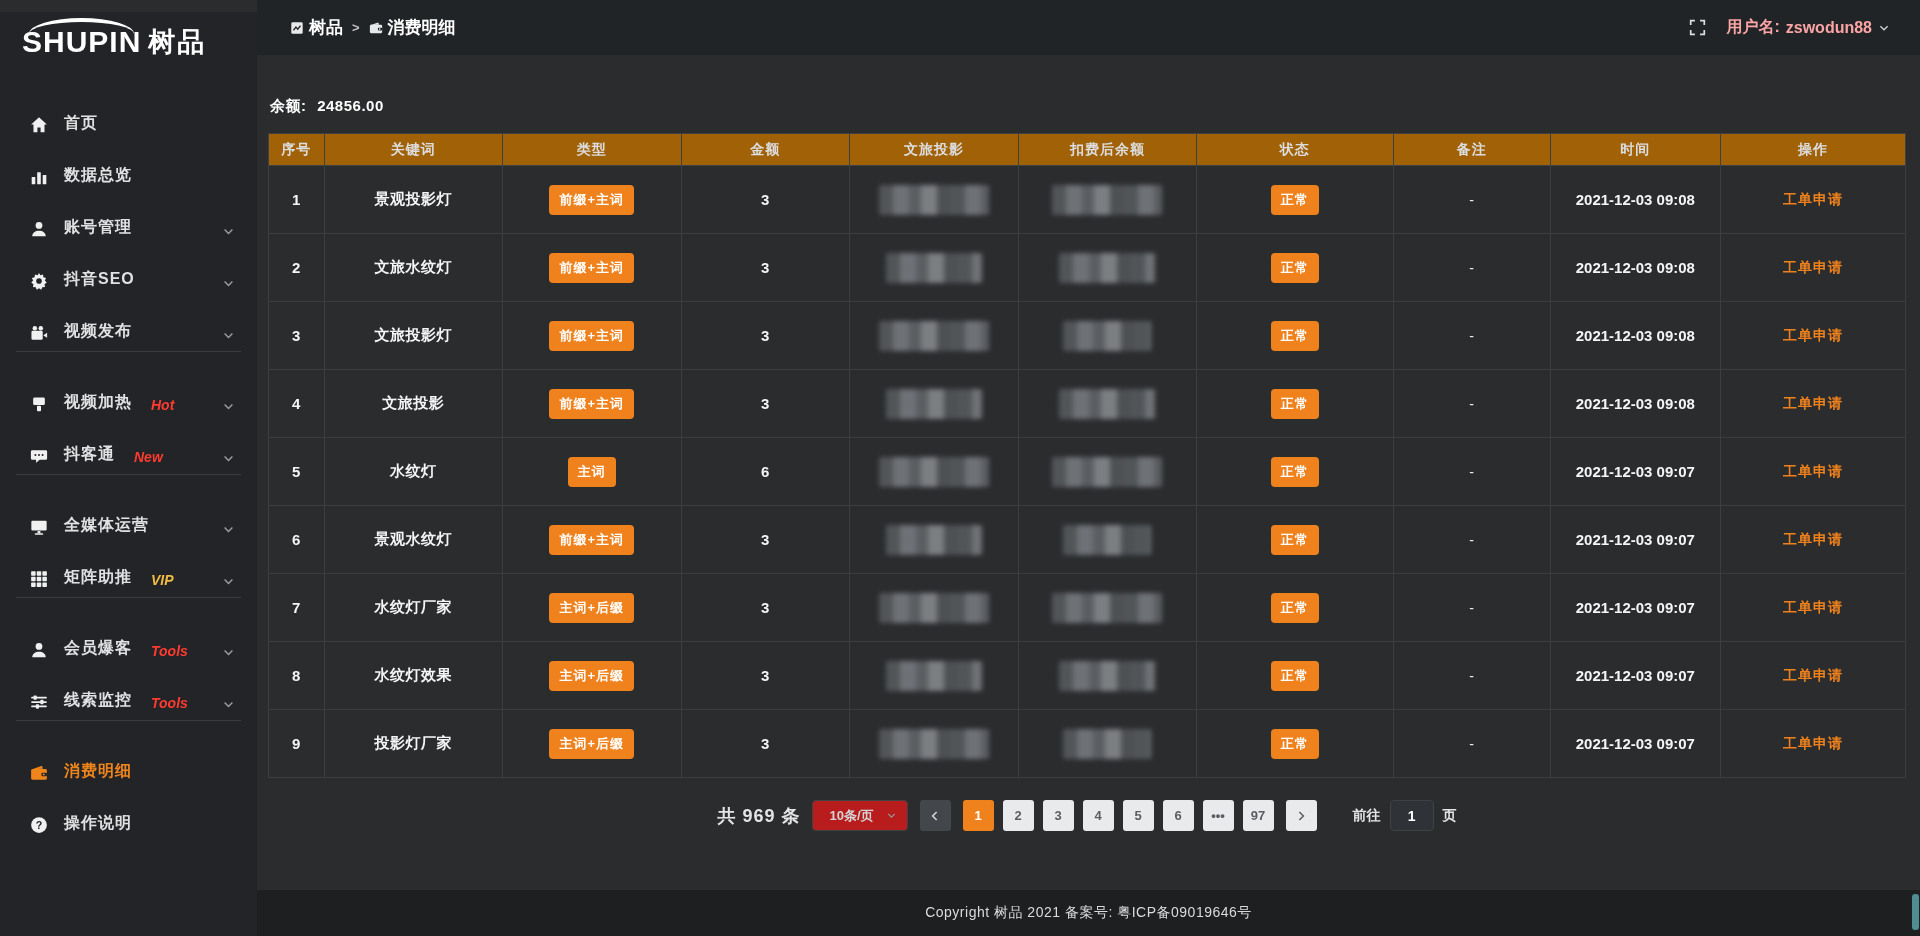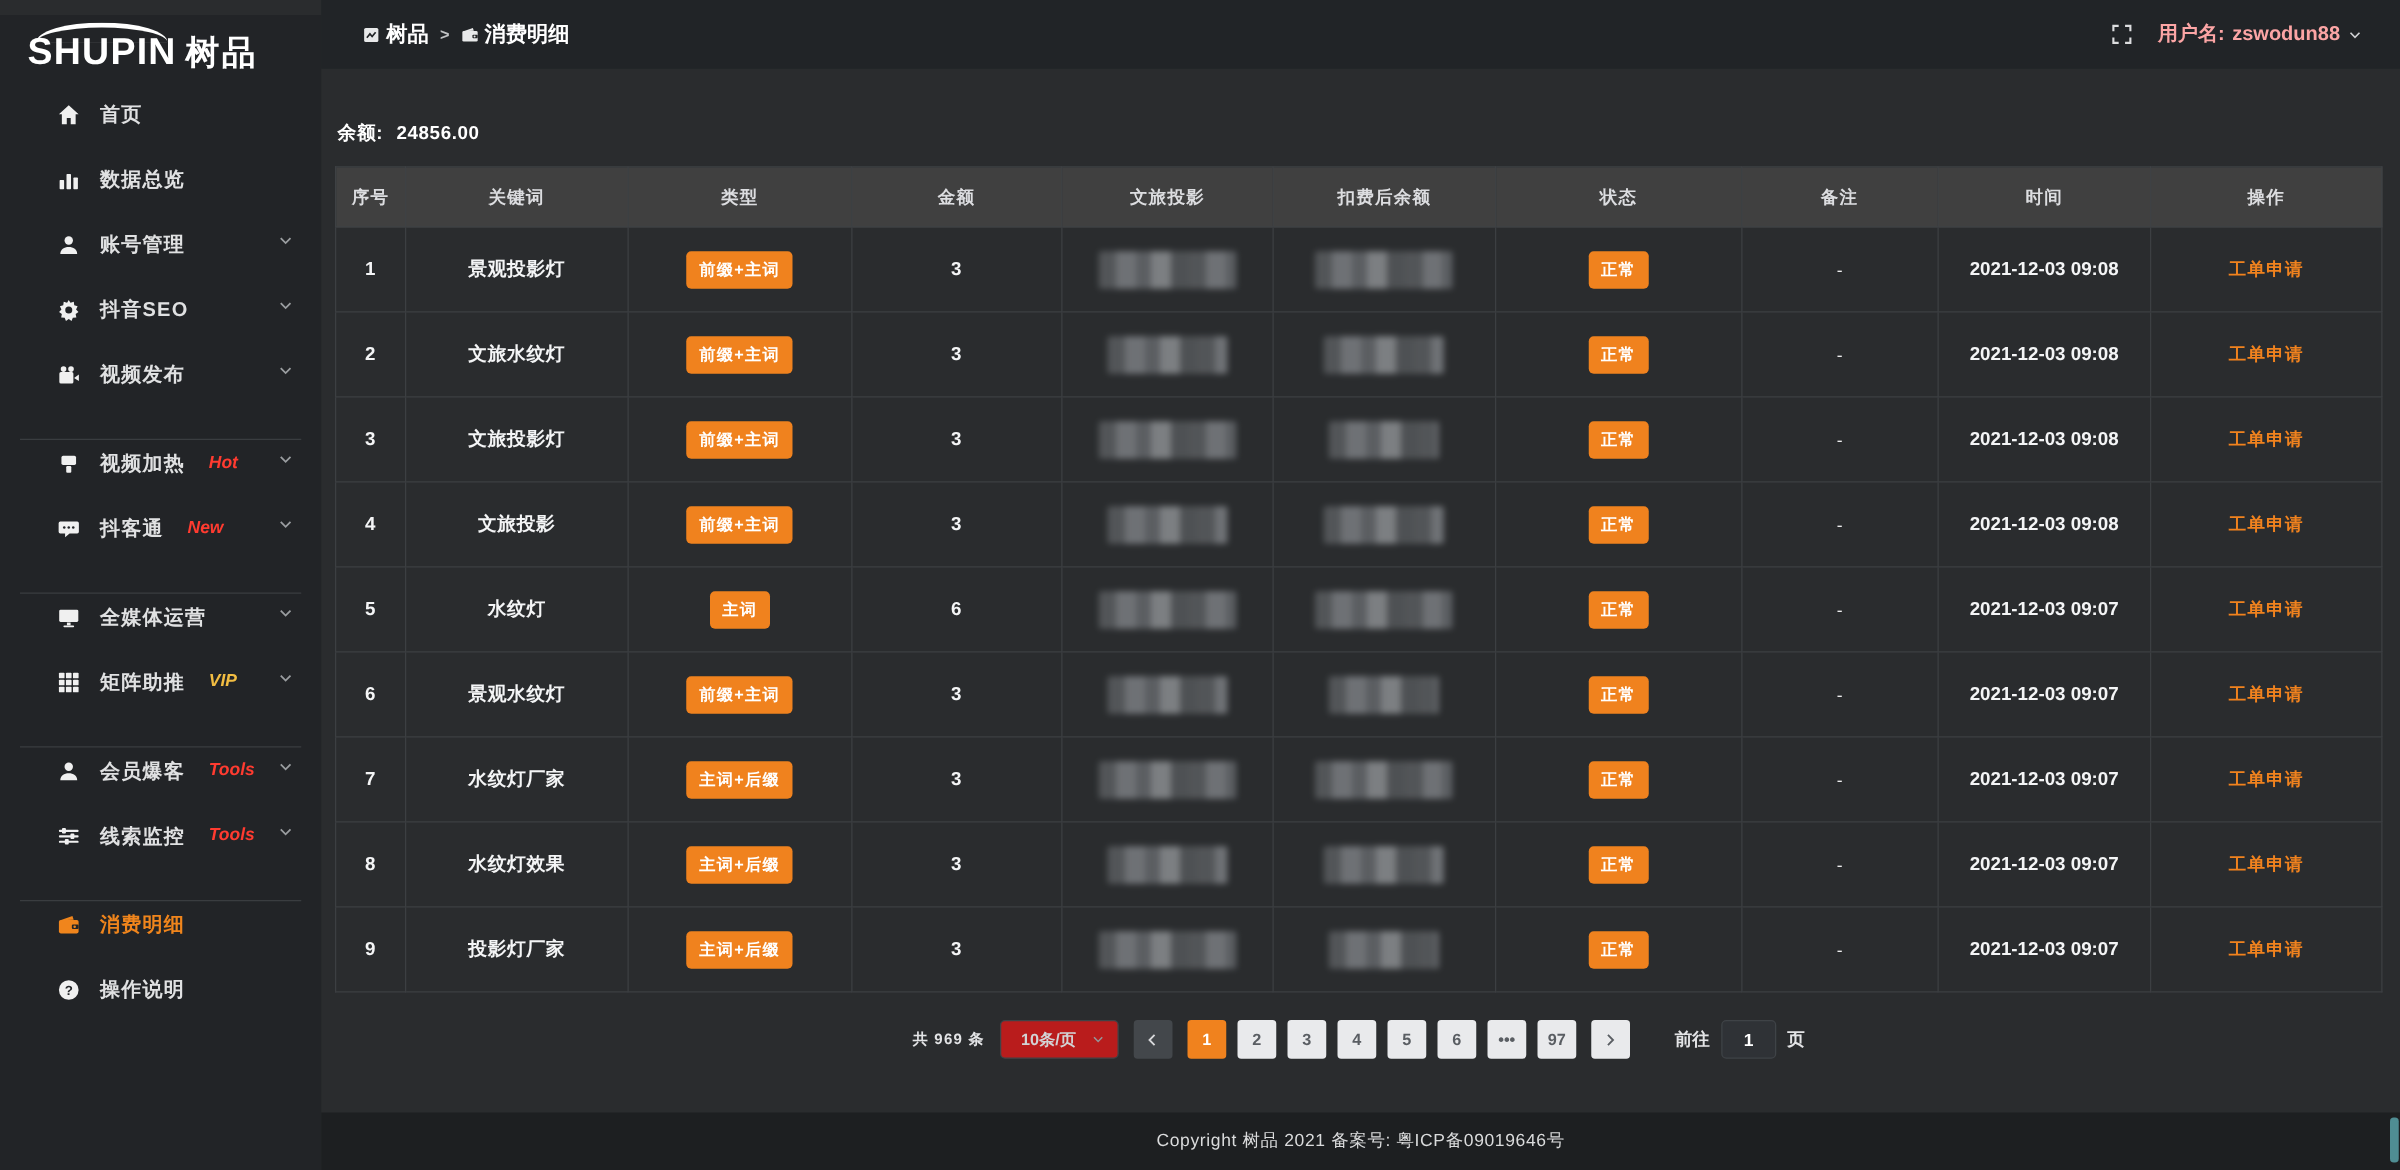--- a/index.html
+++ b/index.html
@@ -12,21 +12,21 @@
   }
   
   .sidebar { position:absolute; left:0; top:12px; width:257px; height:936px; background:#222427; z-index:3; }
   .logo { height:60px; display:flex; align-items:center; padding-left:22px; cursor:pointer; }
   .logo-en-wrap { position:relative; display:inline-block; }
   .logo-arc { position:absolute; top:-7px; left:6%; width:88%; height:16px;
               border-top:4px solid #fff; border-radius:50% 50% 0 0 / 100% 100% 0 0; }
   .logo-en { font-size:30px; font-weight:800; letter-spacing:1px; color:#fff; }
   .logo-cn { font-size:27px; font-weight:700; color:#fff; margin-left:7px; letter-spacing:2px; }
   .menu { padding-top:10px; }
-  .menu-item { height:52px; display:flex; align-items:flex-start; padding:0 22px 0 46px; gap:15px;
+  .menu-item { height:52px; display:flex; align-items:flex-end; padding:0 22px 0 30px; gap:15px;
                color:#e0e1e2; font-size:16px; cursor:pointer; }
   .mi-icon { width:19px; height:19px; display:flex; align-items:center; color:#f0f0f0; flex:0 0 auto; }
   .mi-icon svg { width:18px; height:18px; }
   .mi-label { font-weight:600; letter-spacing:1px; }
   .mi-badge { font-style:italic; font-weight:700; font-size:14px; margin-left:4px; }
   .mi-chevron { margin-left:auto; color:#9a9da0; display:flex; }
   .mi-chevron svg { width:13px; height:13px; }
   .menu-item.active .mi-label, .menu-item.active .mi-icon { color:#f0851c; }
   .menu-divider { height:1px; background:#3a3d40; margin:9px 16px; }
   
@@ -41,37 +41,37 @@
   .fullscreen-btn { display:flex; color:#dcdddf; cursor:pointer; }
   .fullscreen-btn svg { width:17px; height:17px; }
   .user-box { display:flex; align-items:center; gap:6px; font-size:16px; font-weight:700; color:#fca5a5; cursor:pointer; }
   .user-chevron { display:flex; color:#cfd0d2; }
   .user-chevron svg { width:12px; height:12px; }
   
   .main { position:absolute; left:257px; top:55px; right:0; bottom:46px; padding:0 14px 0 11px; }
   .balance { margin:42px 0 17px 2px; font-size:15px; font-weight:700; color:#fff; letter-spacing:.5px; }
   .balance-value { margin-left:6px; }
   table { width:100%; border-collapse:collapse; table-layout:fixed; }
-  th { height:48px; background:#404040; font-size:14px; font-weight:700; color:#dcdde0;
+  th { height:32px; background:#a16207; font-size:14px; font-weight:700; color:#dcdde0;
        border:1px solid #3e4144; letter-spacing:1px; }
   td { height:68px; border:1px solid #3c3f42; text-align:center; font-size:14px; color:#eceded; }
   .cell-strong { font-weight:600; font-size:15px; color:#f4f5f6; letter-spacing:.5px; }
   .tag { display:inline-block; background:#f0821e; color:#fff; font-size:13px; font-weight:600;
          padding:6px 10px; border-radius:4px; letter-spacing:1px; }
   .censored { width:110px; height:30px; margin:0 auto; border-radius:2px; filter:blur(2.6px); opacity:.85;
     background:
       repeating-linear-gradient(90deg,#5a5d60 0 14px,#7b7e82 14px 30px,#64676b 30px 42px,#8b8e91 42px 58px,#55585b 58px 72px);
   }
   tr:nth-child(even) .censored { width:96px; }
   tr:nth-child(3n) .c2 { width:88px; }
   .cell-time { font-weight:600; font-size:15px; color:#f4f5f6; }
   .action-link { color:#f0821e; font-weight:600; font-size:14px; cursor:pointer; letter-spacing:1px; }
   
   .pagination { display:flex; align-items:center; justify-content:center; gap:12px; margin-top:22px; }
-  .pg-total { font-size:12px; font-weight:600; color:#e3e4e6; letter-spacing:1px; }
+  .pg-total { font-size:18px; font-weight:600; color:#e3e4e6; letter-spacing:1px; }
   .page-size { display:flex; align-items:center; gap:12px; background:#b91c1c; border:1px solid #3f4347;
                border-radius:4px; height:31px; padding:0 10px 0 16px; font-size:13px; font-weight:600;
                color:#d2d3d5; cursor:pointer; }
   .page-size .ps-chevron { display:flex; color:#94979a; }
   .page-size svg { width:11px; height:11px; }
   .pg-pages { display:flex; align-items:center; gap:9px; }
   .pg-btn { min-width:31px; height:31px; padding:0 6px; border-radius:3px; display:flex; align-items:center;
             justify-content:center; font-size:13px; font-weight:700; cursor:pointer; border:none; }
   .pg-prev { background:#43474b; color:#d6d7d9; }
   .pg-prev svg, .pg-next svg { width:12px; height:12px; }

